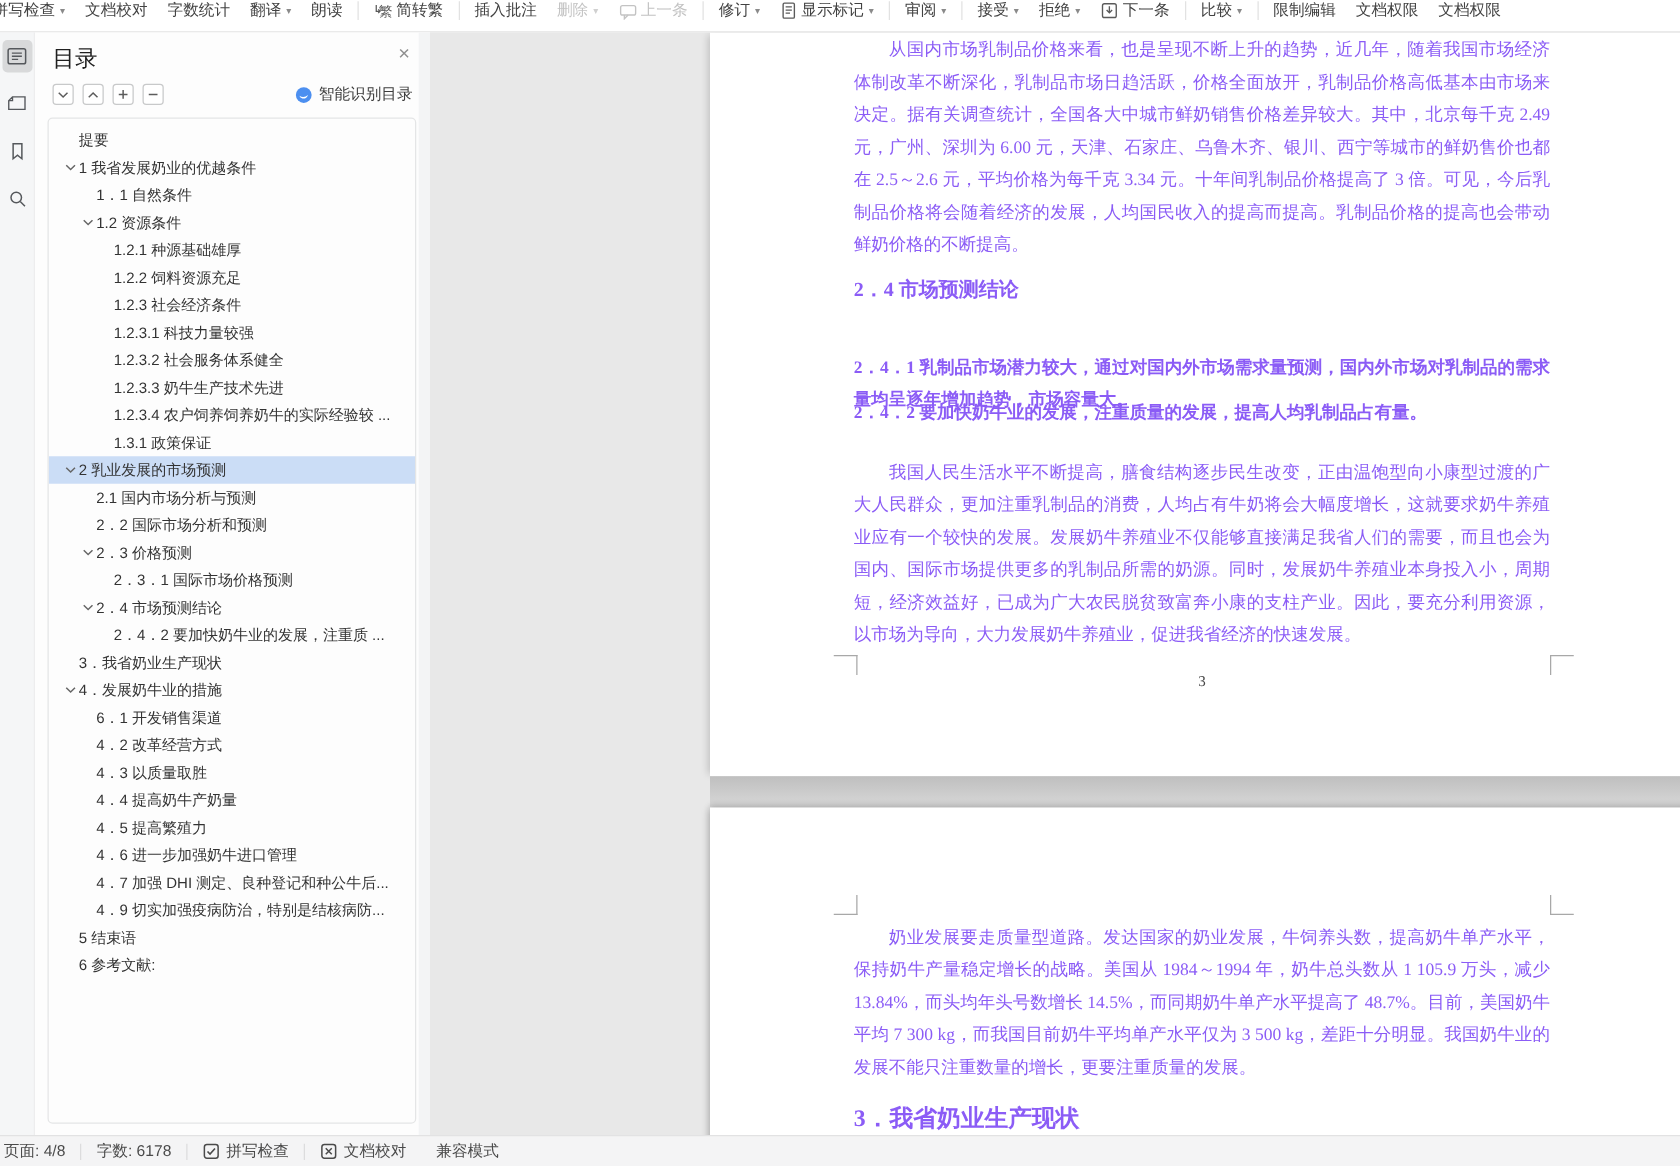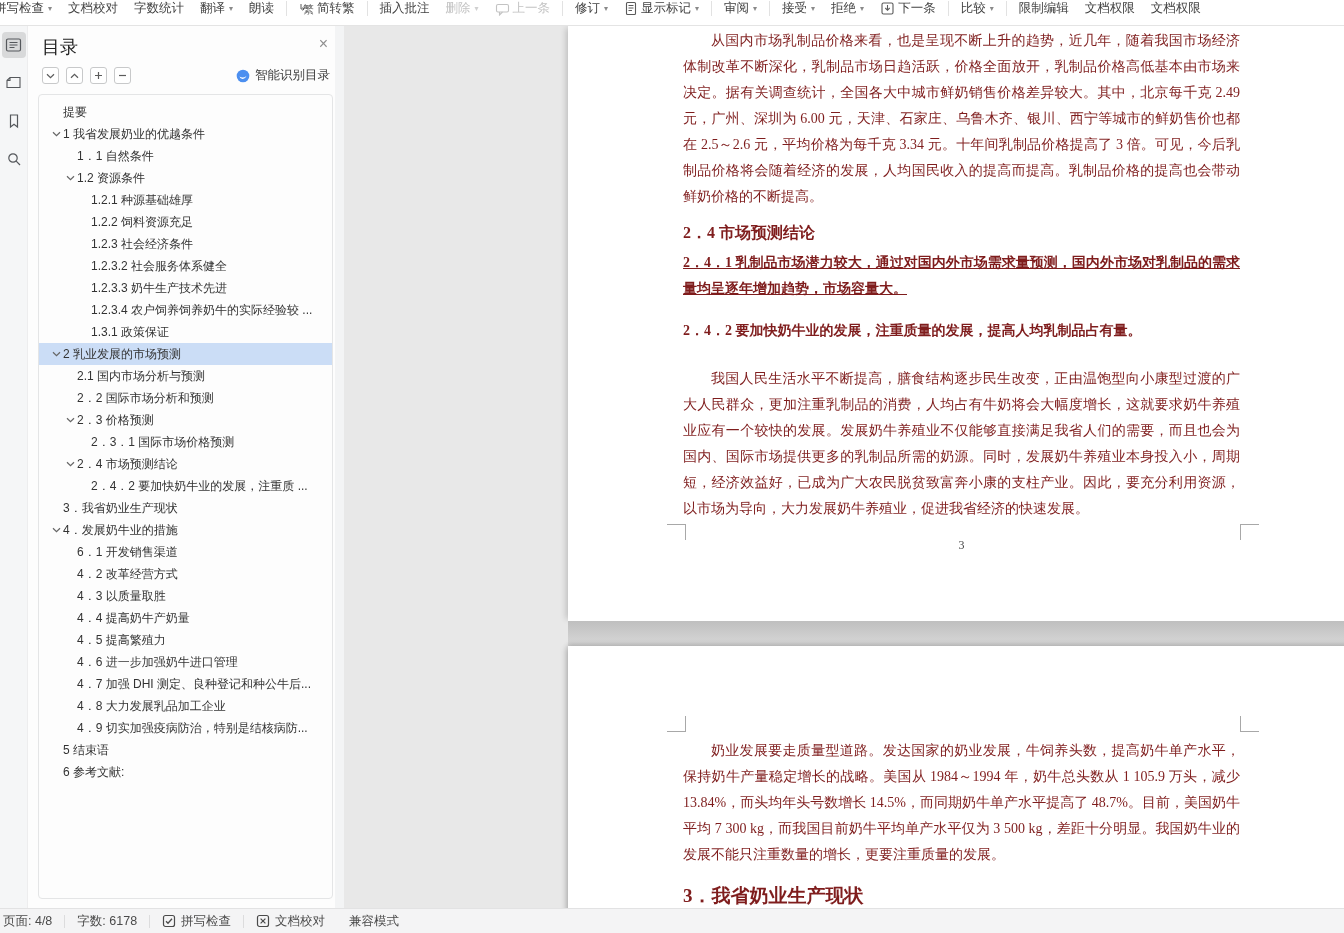--- a/index.html
+++ b/index.html
@@ -52,21 +52,21 @@
   .toc-label{overflow:hidden;text-overflow:clip;white-space:nowrap;}
   
   #doc-area{position:absolute;top:26px;left:344px;right:0;bottom:25px;background:#e8e8e8;overflow:hidden;}
   .page{position:absolute;left:224px;width:900px;background:#fff;box-shadow:-4px 0 6px -2px rgba(0,0,0,0.18);}
   #page3{top:0;height:595px;}
   #page-gap{position:absolute;top:595px;left:224px;width:900px;height:25px;
     background:linear-gradient(#bfbfbf,#d8d8d8);}
   #page4{top:620px;height:300px;box-shadow:-4px 0 6px -2px rgba(0,0,0,0.18),0 -2px 5px rgba(0,0,0,0.15);}
   .doc-text{
     position:absolute;left:115px;width:557px;font-family:"Liberation Serif","DejaVu Serif",serif;
-    font-size:14px;line-height:26px;color:#7f1d1d;text-align:justify;
+    font-size:14px;line-height:26px;color:#8b5cf6;text-align:justify;
   }
   .indent{text-indent:2em;}
   .doc-h2{font-weight:bold;font-size:16px;line-height:22px;}
   .doc-h1{font-weight:bold;font-size:19px;line-height:24px;}
   .doc-b{font-weight:bold;}
   .corner{position:absolute;width:18px;height:15px;}
   .corner.bl{border-top:1px solid #a8a8a8;border-right:1px solid #a8a8a8;left:99px;}
   .corner.br{border-top:1px solid #a8a8a8;border-left:1px solid #a8a8a8;left:672px;}
   .corner.tl{border-bottom:1px solid #a8a8a8;border-right:1px solid #a8a8a8;left:99px;}
   .corner.tr{border-bottom:1px solid #a8a8a8;border-left:1px solid #a8a8a8;left:672px;}
@@ -299,20 +299,23 @@
       <div class="toc-row" style="padding-left: 52px;">
         <span class="toc-label">1.2.1 种源基础雄厚</span>
       </div>
       <div class="toc-row" style="padding-left: 52px;">
         <span class="toc-label">1.2.2 饲料资源充足</span>
       </div>
       <div class="toc-row" style="padding-left: 52px;">
         <span class="toc-label">1.2.3 社会经济条件</span>
       </div>
       <div class="toc-row" style="padding-left: 52px;">
+        <span class="toc-label">1.2.3.1 科技力量较强</span>
+      </div>
+      <div class="toc-row" style="padding-left: 52px;">
         <span class="toc-label">1.2.3.2 社会服务体系健全</span>
       </div>
       <div class="toc-row" style="padding-left: 52px;">
         <span class="toc-label">1.2.3.3 奶牛生产技术先进</span>
       </div>
       <div class="toc-row" style="padding-left: 52px;">
         <span class="toc-label">1.2.3.4 农户饲养饲养奶牛的实际经验较 ...</span>
       </div>
       <div class="toc-row" style="padding-left: 52px;">
         <span class="toc-label">1.3.1 政策保证</span>
@@ -377,42 +380,39 @@
         <span class="toc-label">4．4 提高奶牛产奶量</span>
       </div>
       <div class="toc-row" style="padding-left: 38px;">
         <span class="toc-label">4．5 提高繁殖力</span>
       </div>
       <div class="toc-row" style="padding-left: 38px;">
         <span class="toc-label">4．6 进一步加强奶牛进口管理</span>
       </div>
       <div class="toc-row" style="padding-left: 38px;">
         <span class="toc-label">4．7 加强 DHI 测定、良种登记和种公牛后...</span>
-      </div>
-      <div class="toc-row" style="padding-left: 38px;">
-        <span class="toc-label">4．8 大力发展乳品加工企业</span>
       </div>
       <div class="toc-row" style="padding-left: 38px;">
         <span class="toc-label">4．9 切实加强疫病防治，特别是结核病防...</span>
       </div>
       <div class="toc-row" style="padding-left: 24px;">
         <span class="toc-label">5 结束语</span>
       </div>
       <div class="toc-row" style="padding-left: 24px;">
         <span class="toc-label">6 参考文献:</span>
       </div>
     </div>
   <div id="toc-resizer"></div>
 </div>
 
 <div id="doc-area">
   <div class="page" id="page3">
     <div class="doc-text indent" style="top:2px;">从国内市场乳制品价格来看，也是呈现不断上升的趋势，近几年，随着我国市场经济体制改革不断深化，乳制品市场日趋活跃，价格全面放开，乳制品价格高低基本由市场来决定。据有关调查统计，全国各大中城市鲜奶销售价格差异较大。其中，北京每千克 2.49 元，广州、深圳为 6.00 元，天津、石家庄、乌鲁木齐、银川、西宁等城市的鲜奶售价也都在 2.5～2.6 元，平均价格为每千克 3.34 元。十年间乳制品价格提高了 3 倍。可见，今后乳制品价格将会随着经济的发展，人均国民收入的提高而提高。乳制品价格的提高也会带动鲜奶价格的不断提高。</div>
     <div class="doc-text doc-h2" style="top:196px;">2．4 市场预测结论</div>
-    <div class="doc-text doc-b" style="top:224px;text-decoration:underline;">2．4．1 乳制品市场潜力较大，通过对国内外市场需求量预测，国内外市场对乳制品的需求量均呈逐年增加趋势，市场容量大。</div>
+    <div class="doc-text doc-b" style="top:256px;">2．4．1 乳制品市场潜力较大，通过对国内外市场需求量预测，国内外市场对乳制品的需求量均呈逐年增加趋势，市场容量大。</div>
     <div class="doc-text doc-b" style="top:292px;">2．4．2 要加快奶牛业的发展，注重质量的发展，提高人均乳制品占有量。</div>
     <div class="doc-text indent" style="top:340px;">我国人民生活水平不断提高，膳食结构逐步民生改变，正由温饱型向小康型过渡的广大人民群众，更加注重乳制品的消费，人均占有牛奶将会大幅度增长，这就要求奶牛养殖业应有一个较快的发展。发展奶牛养殖业不仅能够直接满足我省人们的需要，而且也会为国内、国际市场提供更多的乳制品所需的奶源。同时，发展奶牛养殖业本身投入小，周期短，经济效益好，已成为广大农民脱贫致富奔小康的支柱产业。因此，要充分利用资源，以市场为导向，大力发展奶牛养殖业，促进我省经济的快速发展。</div>
     <div class="corner bl" style="top:498px;"></div>
     <div class="corner br" style="top:498px;"></div>
     <div id="page-number">3</div>
   </div>
   <div id="page-gap"></div>
   <div class="page" id="page4">
     <div class="corner tl" style="top:70px;"></div>
     <div class="corner tr" style="top:70px;"></div>

